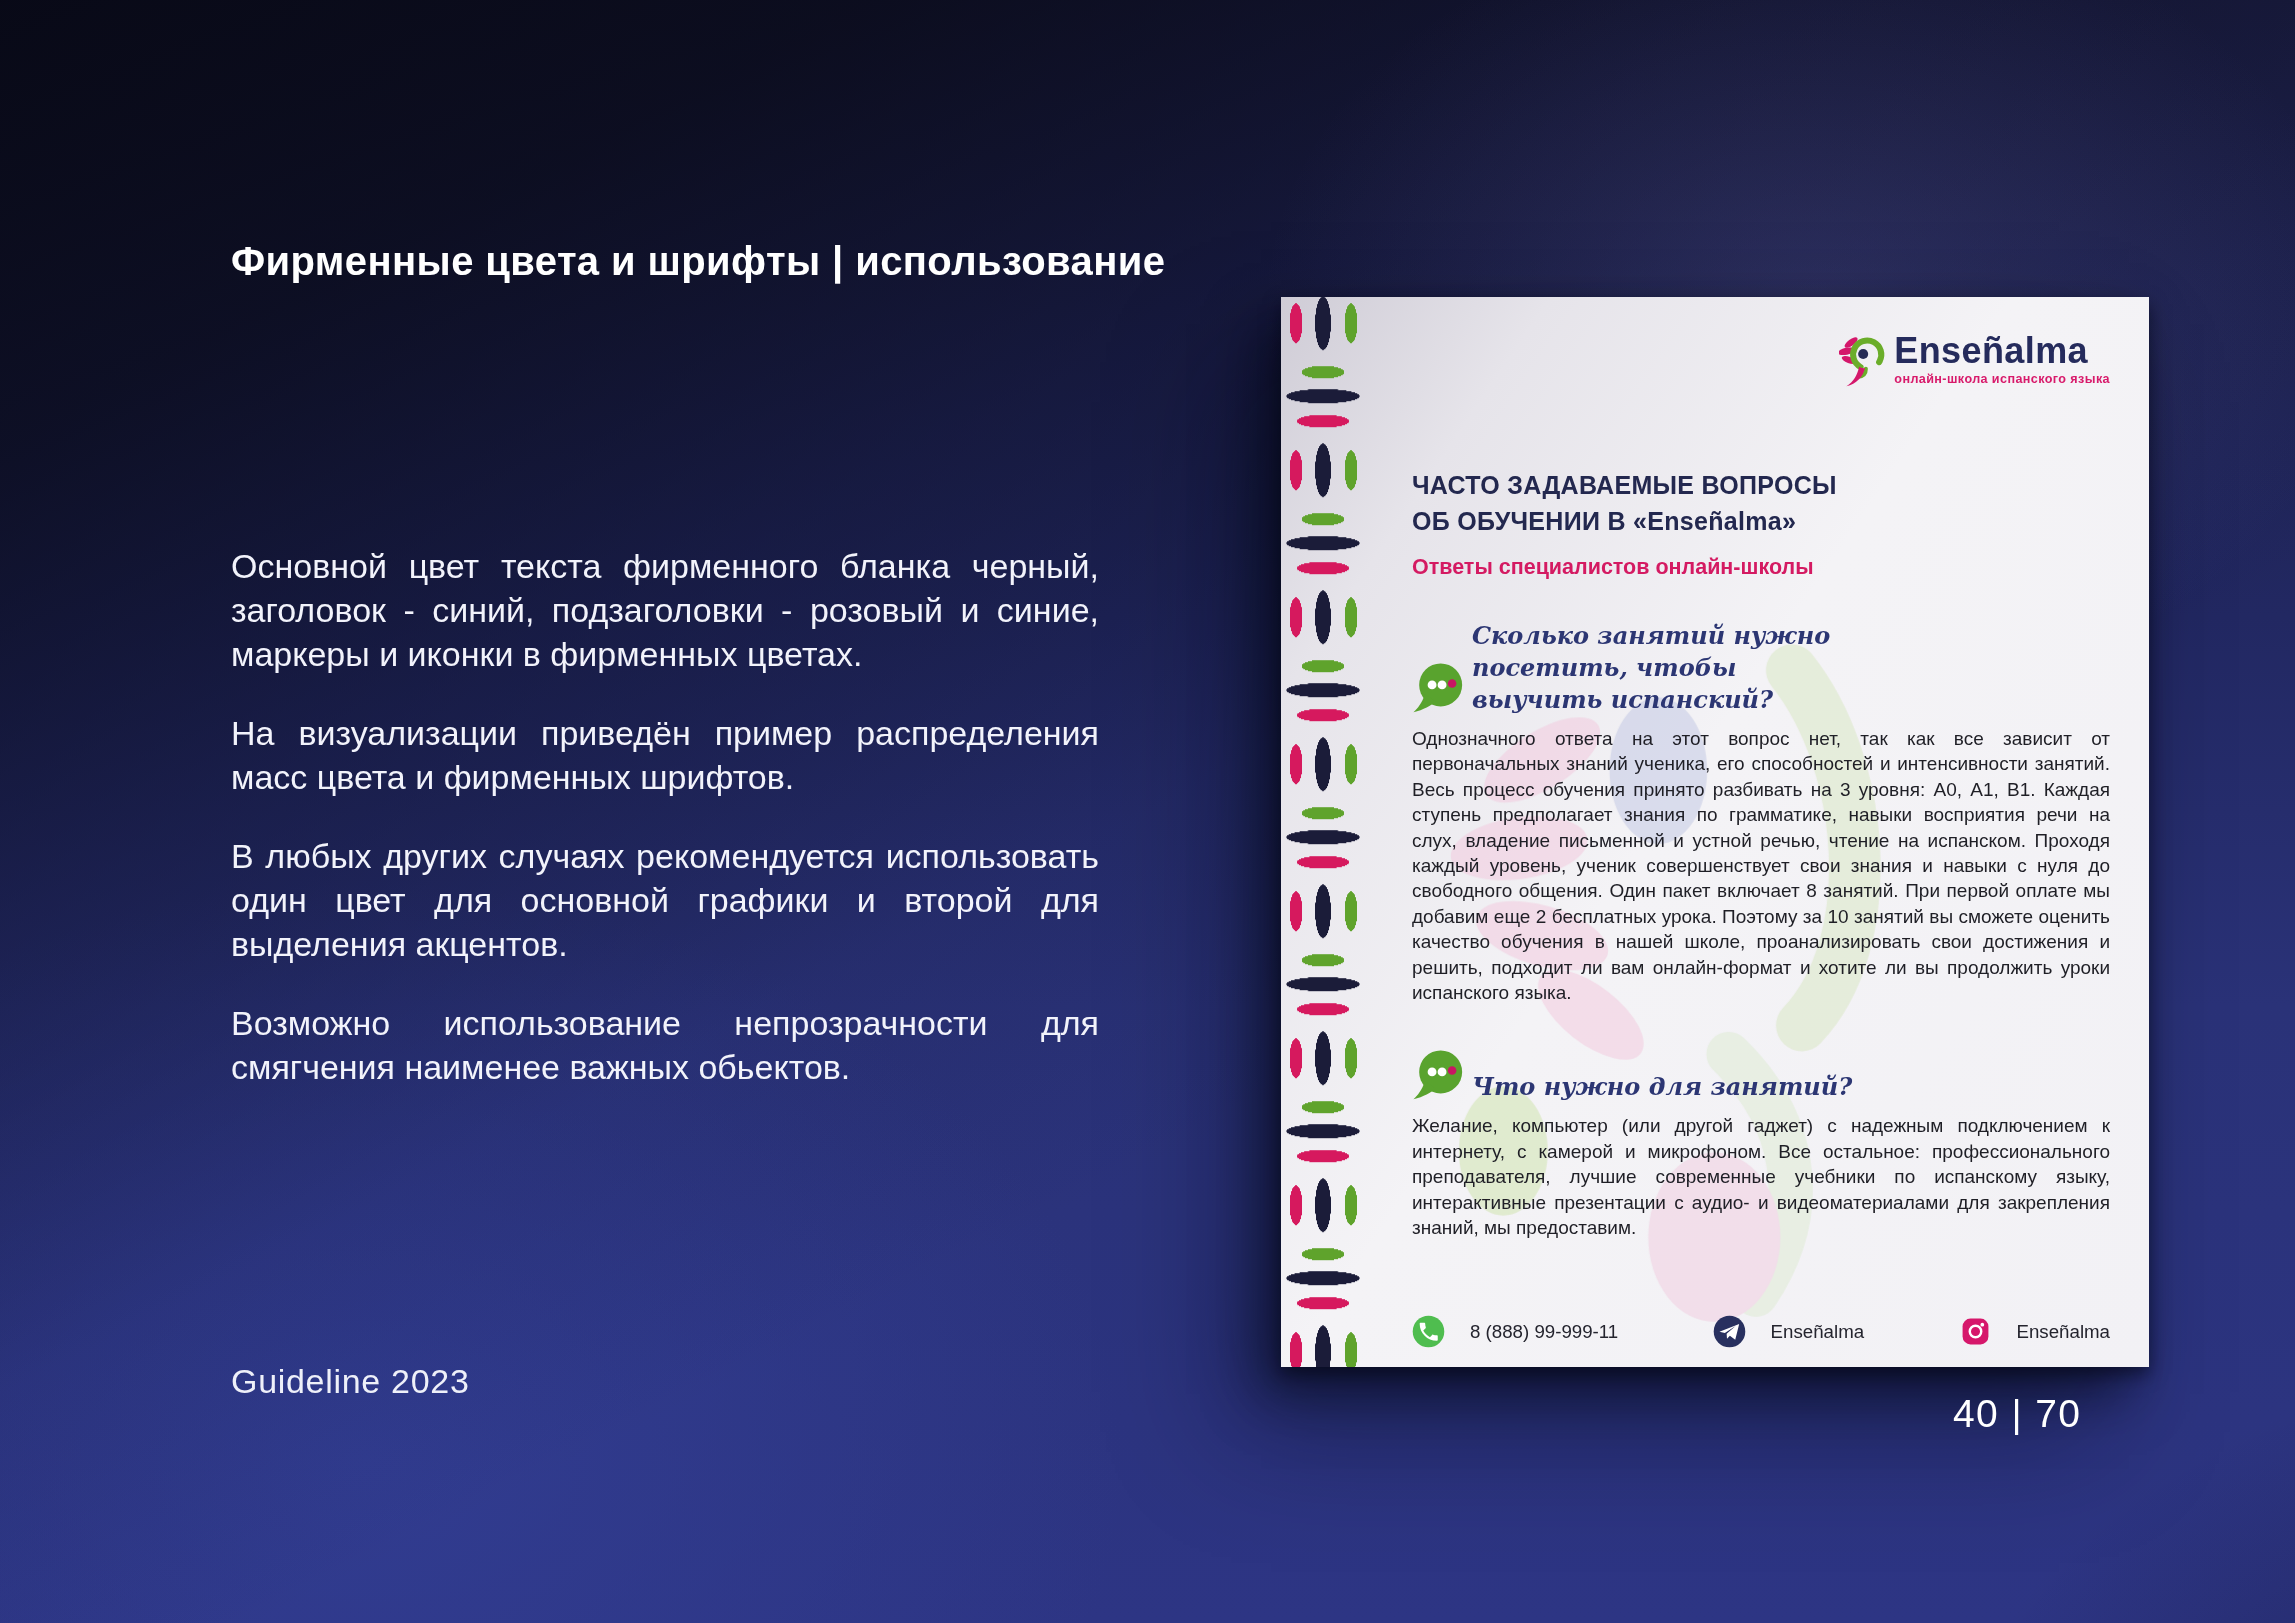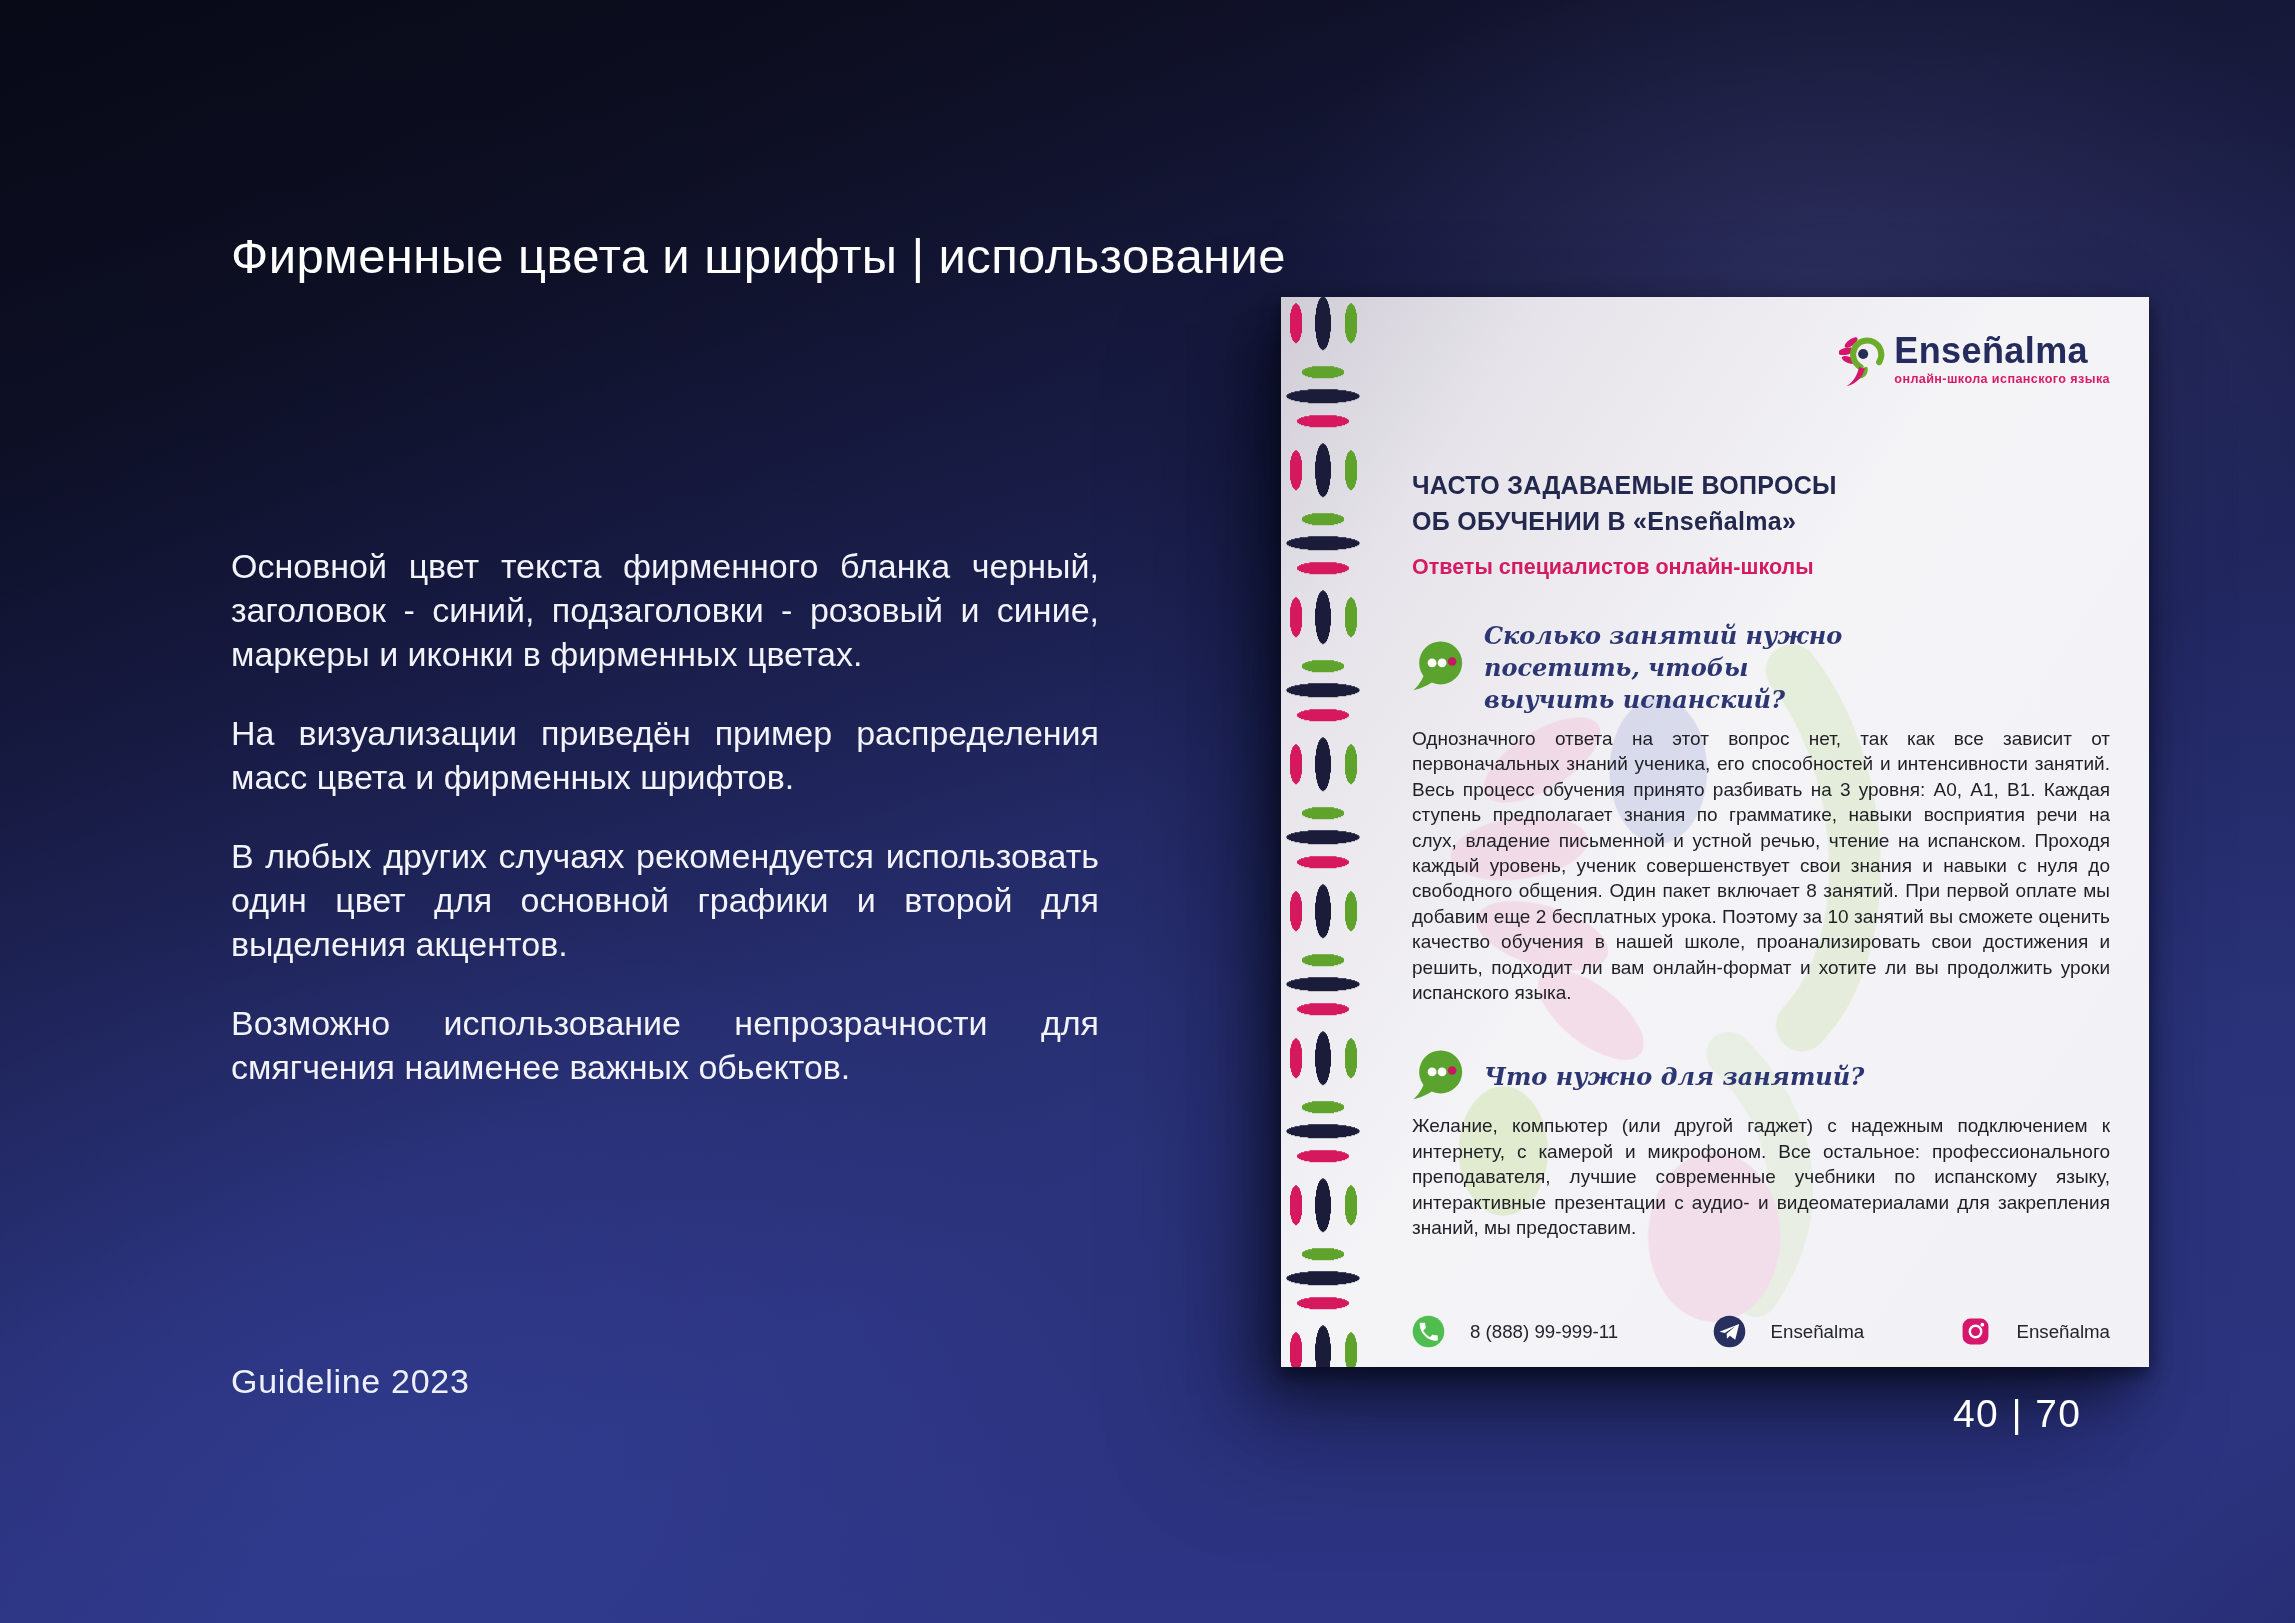--- a/index.html
+++ b/index.html
@@ -10,22 +10,22 @@
     position:relative; width:2295px; height:1623px; overflow:hidden;
     background:
       radial-gradient(789px 574px at 79% 19%, rgba(122,122,200,0.20), transparent 70%),
       linear-gradient(153deg, rgba(7,8,20,0.93) 0%, rgba(7,8,20,0.74) 16%, rgba(12,14,38,0.48) 33%, rgba(18,22,58,0.14) 50%, rgba(0,0,0,0) 63%),
       radial-gradient(933px 717px at 110% 112%, rgba(12,12,34,0.38), transparent 62%),
       radial-gradient(1219px 933px at 16% 90%, #313c90 0%, rgba(49,60,144,0) 62%),
       linear-gradient(180deg, #1a1c3e 0%, #222862 38%, #2a3278 62%, #2d3584 100%);
   }
 
   .slide-title {
-    position:absolute; left:231px; top:228px;
-    font-size:49px; font-weight:normal; color:#ffffff; letter-spacing:0.4px;
+    position:absolute; left:231px; top:239px;
+    font-size:40px; font-weight:bold; color:#ffffff; letter-spacing:0.4px;
   }
 
   .left-text { position:absolute; left:231px; top:544px; width:868px; }
   .left-text p {
     font-size:34px; line-height:44px; color:#f2f3fb;
     text-align:justify; margin-bottom:35px; font-weight:400;
   }
 
   .guideline {
     position:absolute; left:231px; top:1362px;
@@ -63,21 +63,21 @@
   .logo-lockup { display:flex; align-items:flex-start; gap:8.6px; }
   .logo-icon { width:47px; height:56px; margin-top:2.9px; }
   .logo-name { font-size:36px; font-weight:bold; color:#252b5c; letter-spacing:0.4px; line-height:40px; }
   .logo-tagline { font-size:12.6px; font-weight:bold; color:#d81a6b; letter-spacing:0.4px; margin-top:0.7px; }
 
   .doc-heading { margin-top:44px; font-size:25px; font-weight:bold; line-height:36px; color:#23284f; letter-spacing:0.3px; }
   .doc-subheading { margin-top:16px; font-size:21.5px; font-weight:bold; color:#d41a62; }
 
   .qa1 { margin-top:37px; }
   .qa2 { margin-top:43px; }
-  .qa-head { display:flex; align-items:center; gap:19px; }
+  .qa-head { display:flex; align-items:flex-end; gap:7px; }
   .chat-icon { width:53px; height:55px; flex:0 0 auto; }
   .question {
     font-family:"DejaVu Serif", serif; font-style:italic; font-weight:600;
     font-size:24px; line-height:32px; color:#2c3673; max-width:402px; padding-top:2.9px;
   }
   .answer { margin-top:10px; font-size:19px; line-height:25.4px; color:#1f1f26; text-align:justify; }
 
   .doc-footer {
     position:absolute; left:131px; right:39px; bottom:18.7px; z-index:2;
     display:flex; justify-content:space-between; align-items:center;

